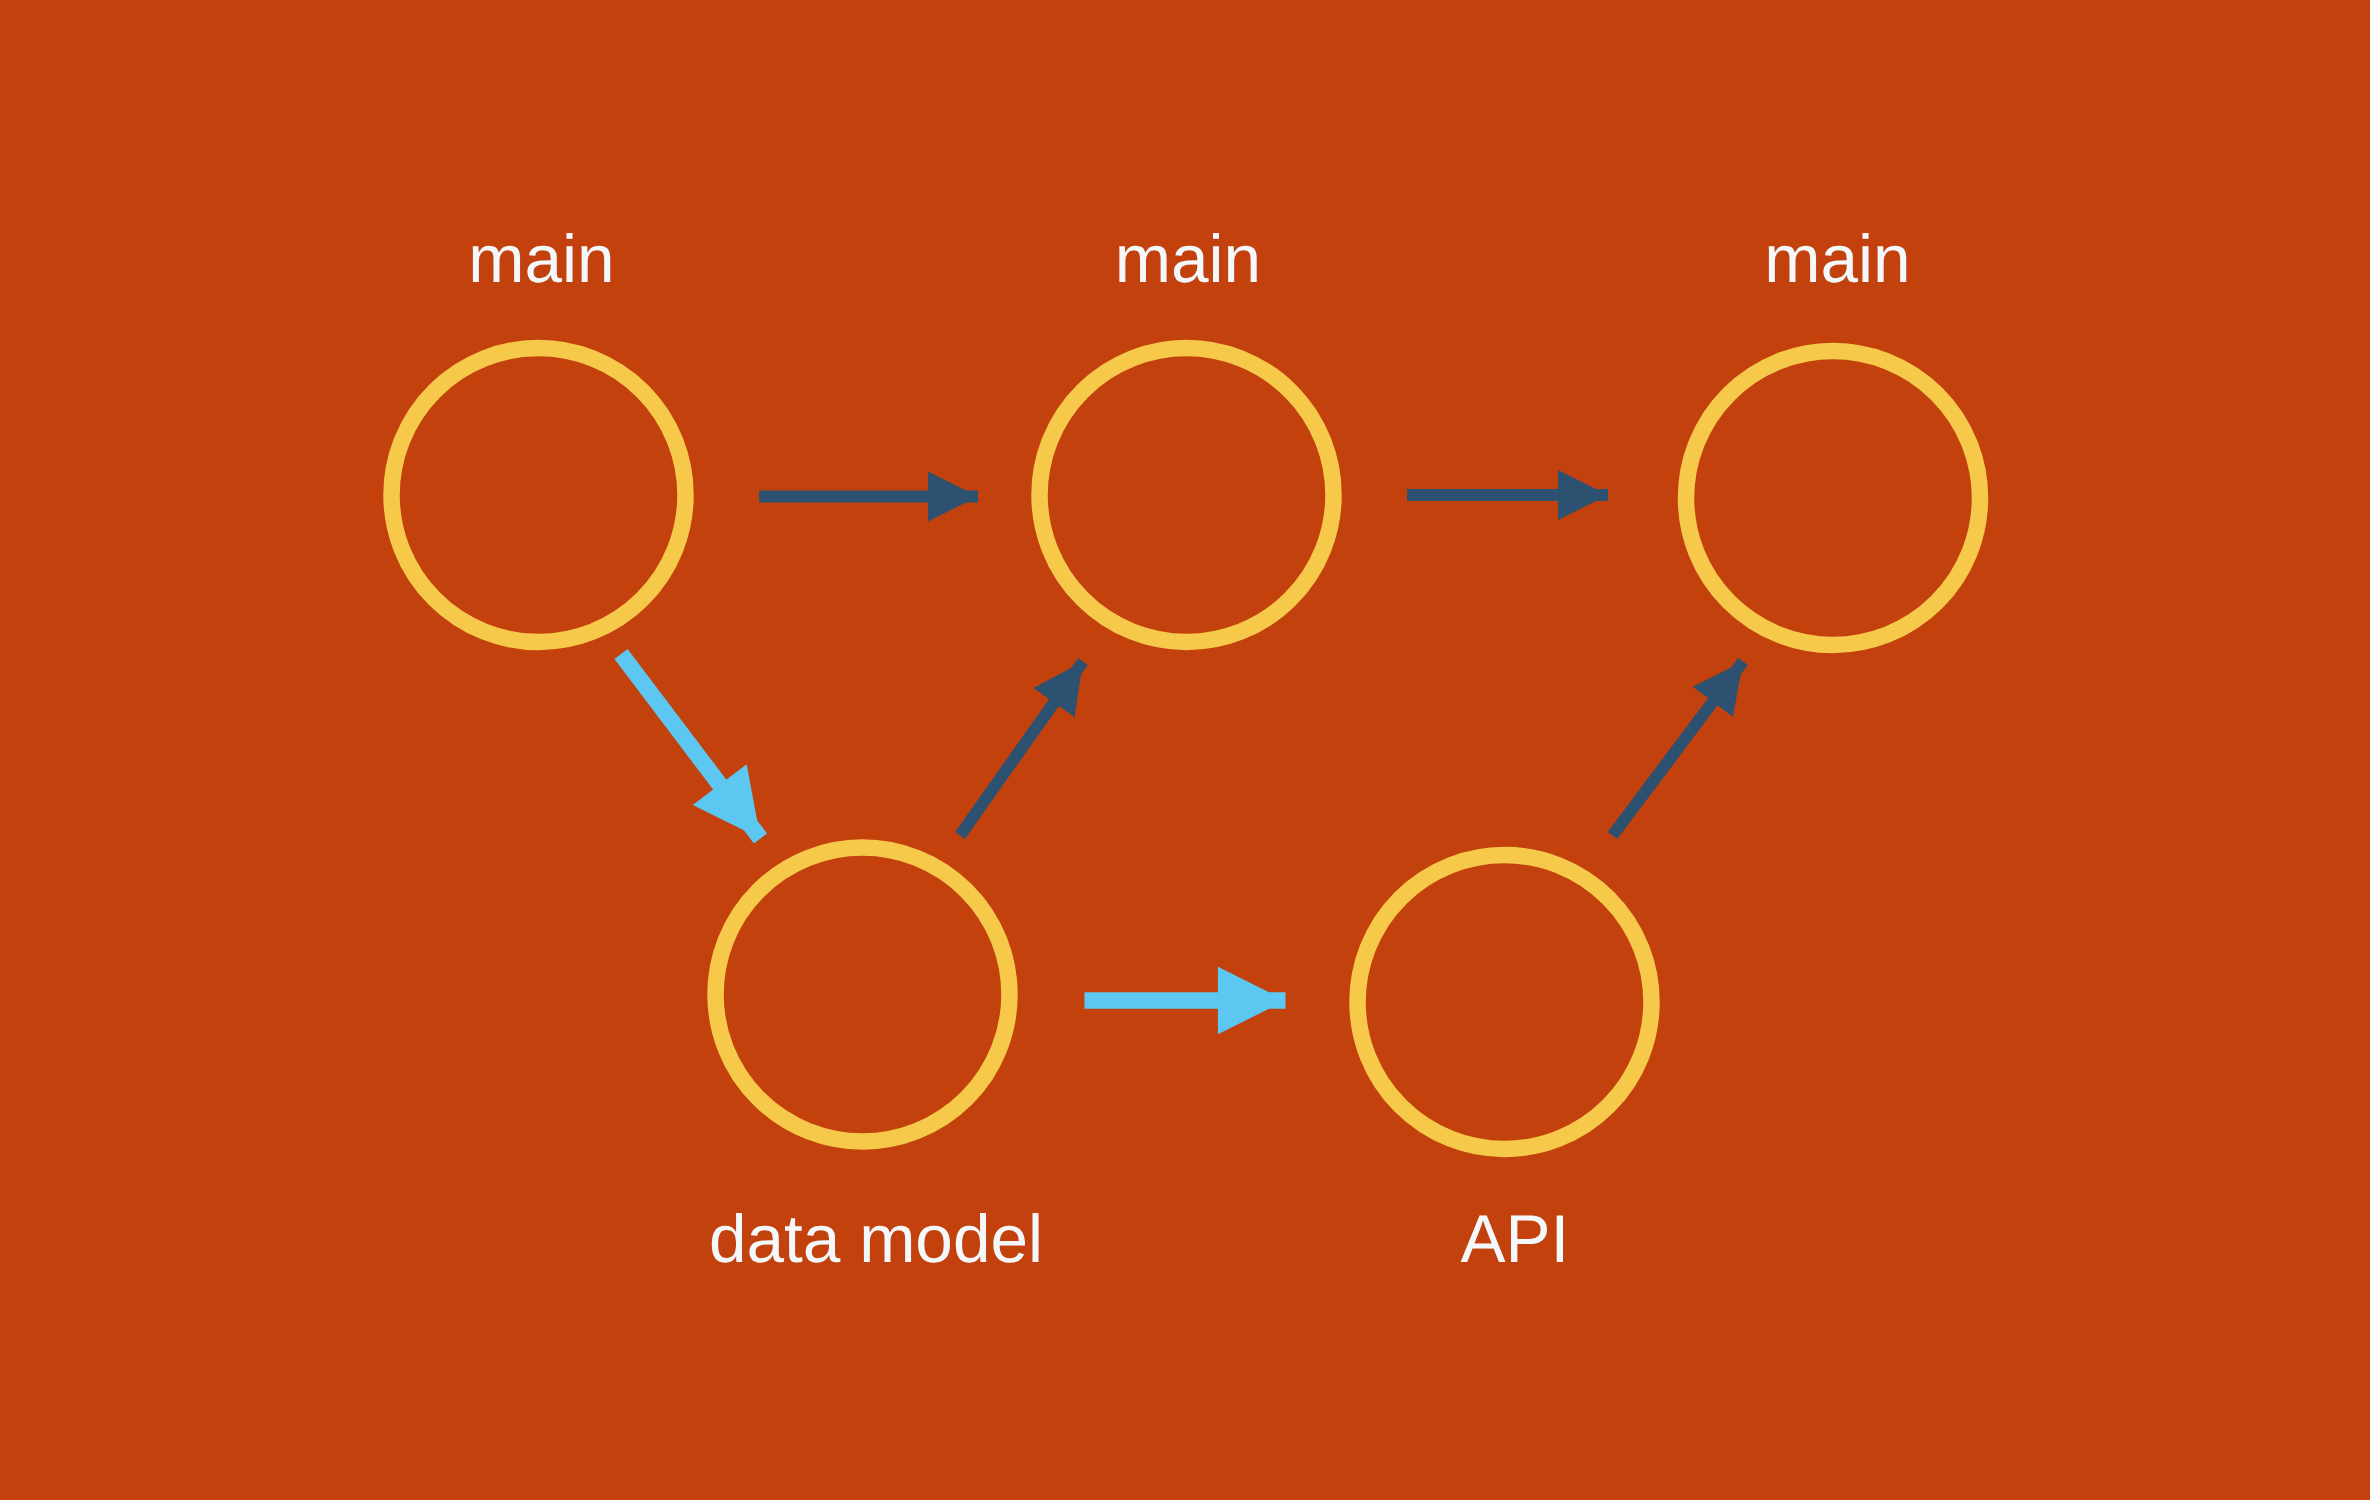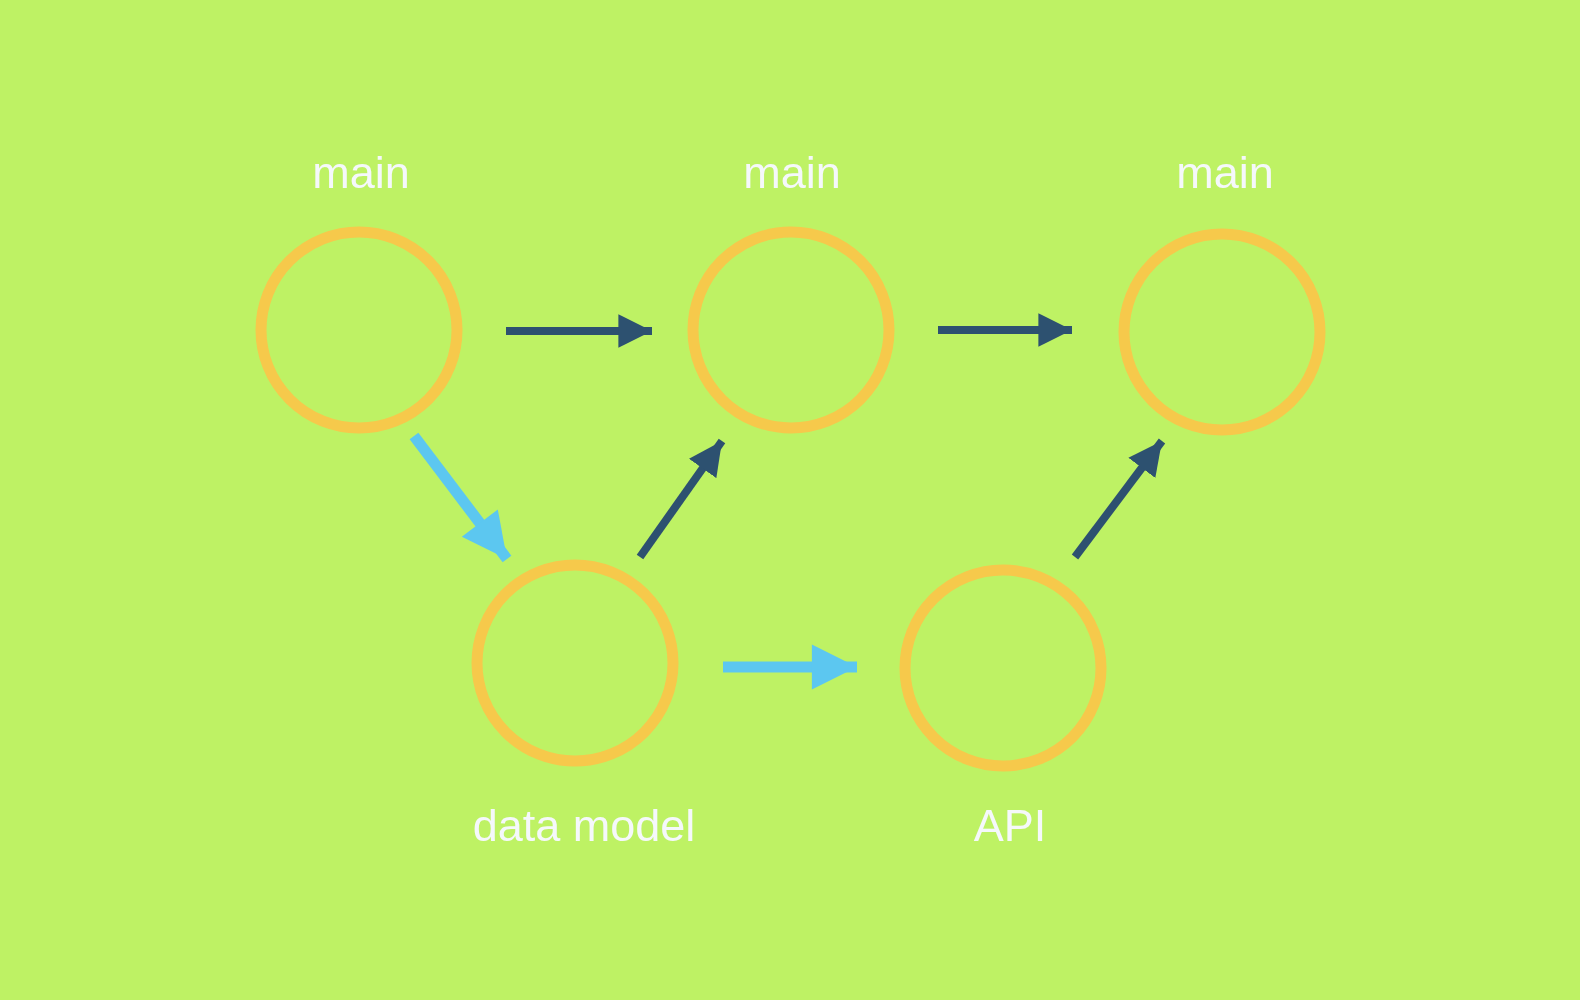--- a/index.html
+++ b/index.html
@@ -19,21 +19,21 @@
     display: block;
   }
   .node-label {
     font-family: "Liberation Sans", "DejaVu Sans", sans-serif;
     font-weight: 400;
   }
 </style>
 </head>
 <body>
 
-<div class="canvas" style="background: #bef264;">
+<div class="canvas" style="background: #c2410c;">
   <svg id="diagram-svg" xmlns="http://www.w3.org/2000/svg" width="1580" height="1000" viewBox="0 0 1580 1000">
     <defs id="diagram-defs">
         <marker id="arrowhead-muted" viewBox="0 0 10 10" refX="10" refY="5" markerWidth="4.2" markerHeight="4.3" orient="auto">
           <path d="M0,0 L10,5 L0,10 Z" fill="#2D5170"></path>
         </marker>
         <marker id="arrowhead-accent" viewBox="0 0 10 10" refX="10" refY="5" markerWidth="4.3" markerHeight="4.1" orient="auto">
           <path d="M0,0 L10,5 L0,10 Z" fill="#5CC7F0"></path>
         </marker>
       </defs>
     <g id="edges-layer">

